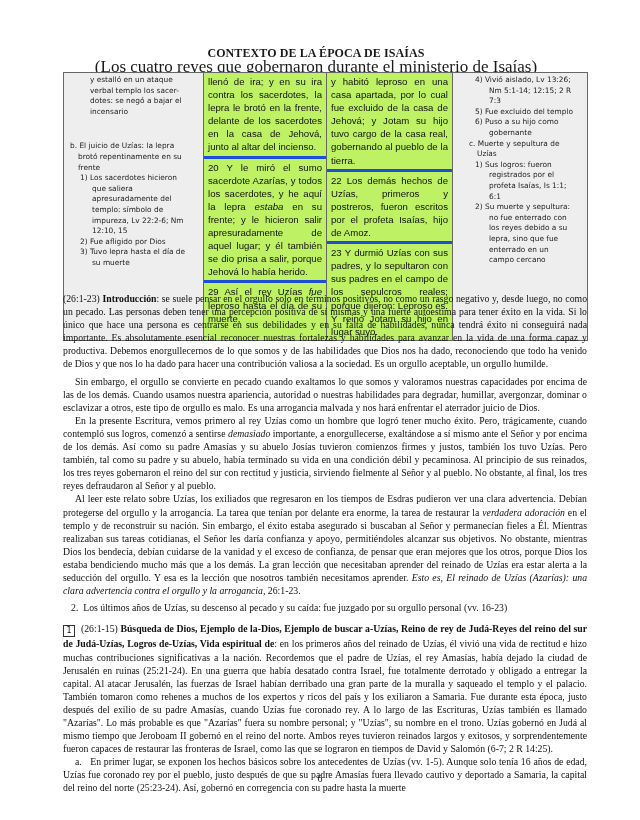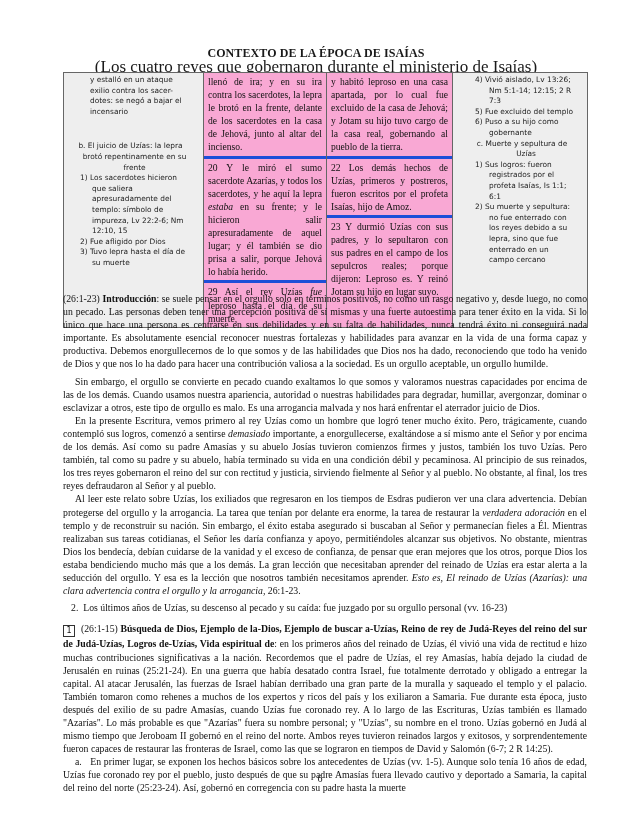--- a/index.html
+++ b/index.html
@@ -4,24 +4,24 @@
 <style>
   html, body { margin: 0; padding: 0; background: #ffffff; }
   body { width: 640px; height: 820px; position: relative; overflow: hidden; color: #1a1a1a; }
   .page { position: absolute; left: 0; top: 0; width: 640px; height: 820px; }
   .title { position: absolute; top: 0px; left: 0; width: 632px; text-align: center; }
   .title h1 { margin: 0; padding-top: 47px; font-family: "Liberation Serif", serif; font-weight: bold; font-size: 12px; line-height: 13px; letter-spacing: 0.1px; }
   .title h2 { margin: 0; font-family: "Liberation Serif", serif; font-weight: normal; font-size: 17px; line-height: 13px; }
   table.ctx { position: absolute; top: 72px; left: 63px; width: 524px; border-collapse: collapse; table-layout: fixed; }
   table.ctx td { vertical-align: top; border: 1px solid #666; padding: 0; }
   td.outline { background: #eeeeee; font-family: "DejaVu Sans", sans-serif; font-size: 7.4px; line-height: 10.6px; color: #222; }
-  td.scripture { background: #f9a8d4; font-family: Liberation Serif, serif; font-size: 9.6px; line-height: 13.1px; color: #111; }
+  td.scripture { background: #bef264; font-family: Liberation Sans, sans-serif; font-size: 9.6px; line-height: 13.1px; color: #111; }
   .outline-inner { padding: 2px 12px 4px 6px; }
   .ol-line { display: block; }
-  .ind0 { padding-left: 8px; text-indent: -8px; text-align: center; }
+  .ind0 { padding-left: 8px; text-indent: -8px; }
   .ind2 { padding-left: 22px; text-indent: -12px; }
   .ind2b { padding-left: 30px; text-indent: -14px; }
   .gap { height: 24px; }
   .verse { padding: 2px 4px 2px 4px; text-align: justify; }
   .verse + .verse { border-top: 3px solid #1d4ed8; }
   .body-text { position: absolute; left: 63px; width: 524px; font-family: "Liberation Serif", serif; font-size: 9.75px; line-height: 13.1px; color: #111; text-align: justify; }
   .para { margin: 0; text-indent: 0; }
   .para.ind { text-indent: 12px; }
   .para.sp { margin-top: 4px; }
   .list { margin: 4px 0 0 0; padding: 0; list-style: none; }
@@ -46,21 +46,21 @@
       <col style="width:140px">
       <col style="width:123px">
       <col style="width:126px">
       <col style="width:135px">
     </colgroup>
     <tbody>
         <tr style="height:198px">
       <td class="outline">
         <div class="outline-inner">
           <span class="ol-line" style="padding-left:20px">y estalló en un ataque</span>
-          <span class="ol-line" style="padding-left:20px">exilio contra los sacer-</span>
+          <span class="ol-line" style="padding-left:20px">verbal templo los sacer-</span>
           <span class="ol-line" style="padding-left:20px">dotes: se negó a bajar el</span>
           <span class="ol-line" style="padding-left:20px">incensario</span>
           <div class="gap"></div>
           <span class="ol-line ind0">b. El juicio de Uzías: la lepra brotó repentinamente en su frente</span>
           <span class="ol-line ind2">1) Los sacerdotes hicieron que saliera apresuradamente del templo: símbolo de impureza, Lv 22:2-6; Nm 12:10, 15</span>
           <span class="ol-line ind2">2) Fue afligido por Dios</span>
           <span class="ol-line ind2">3) Tuvo lepra hasta el día de su muerte</span>
         </div>
       </td>
       <td class="scripture">

